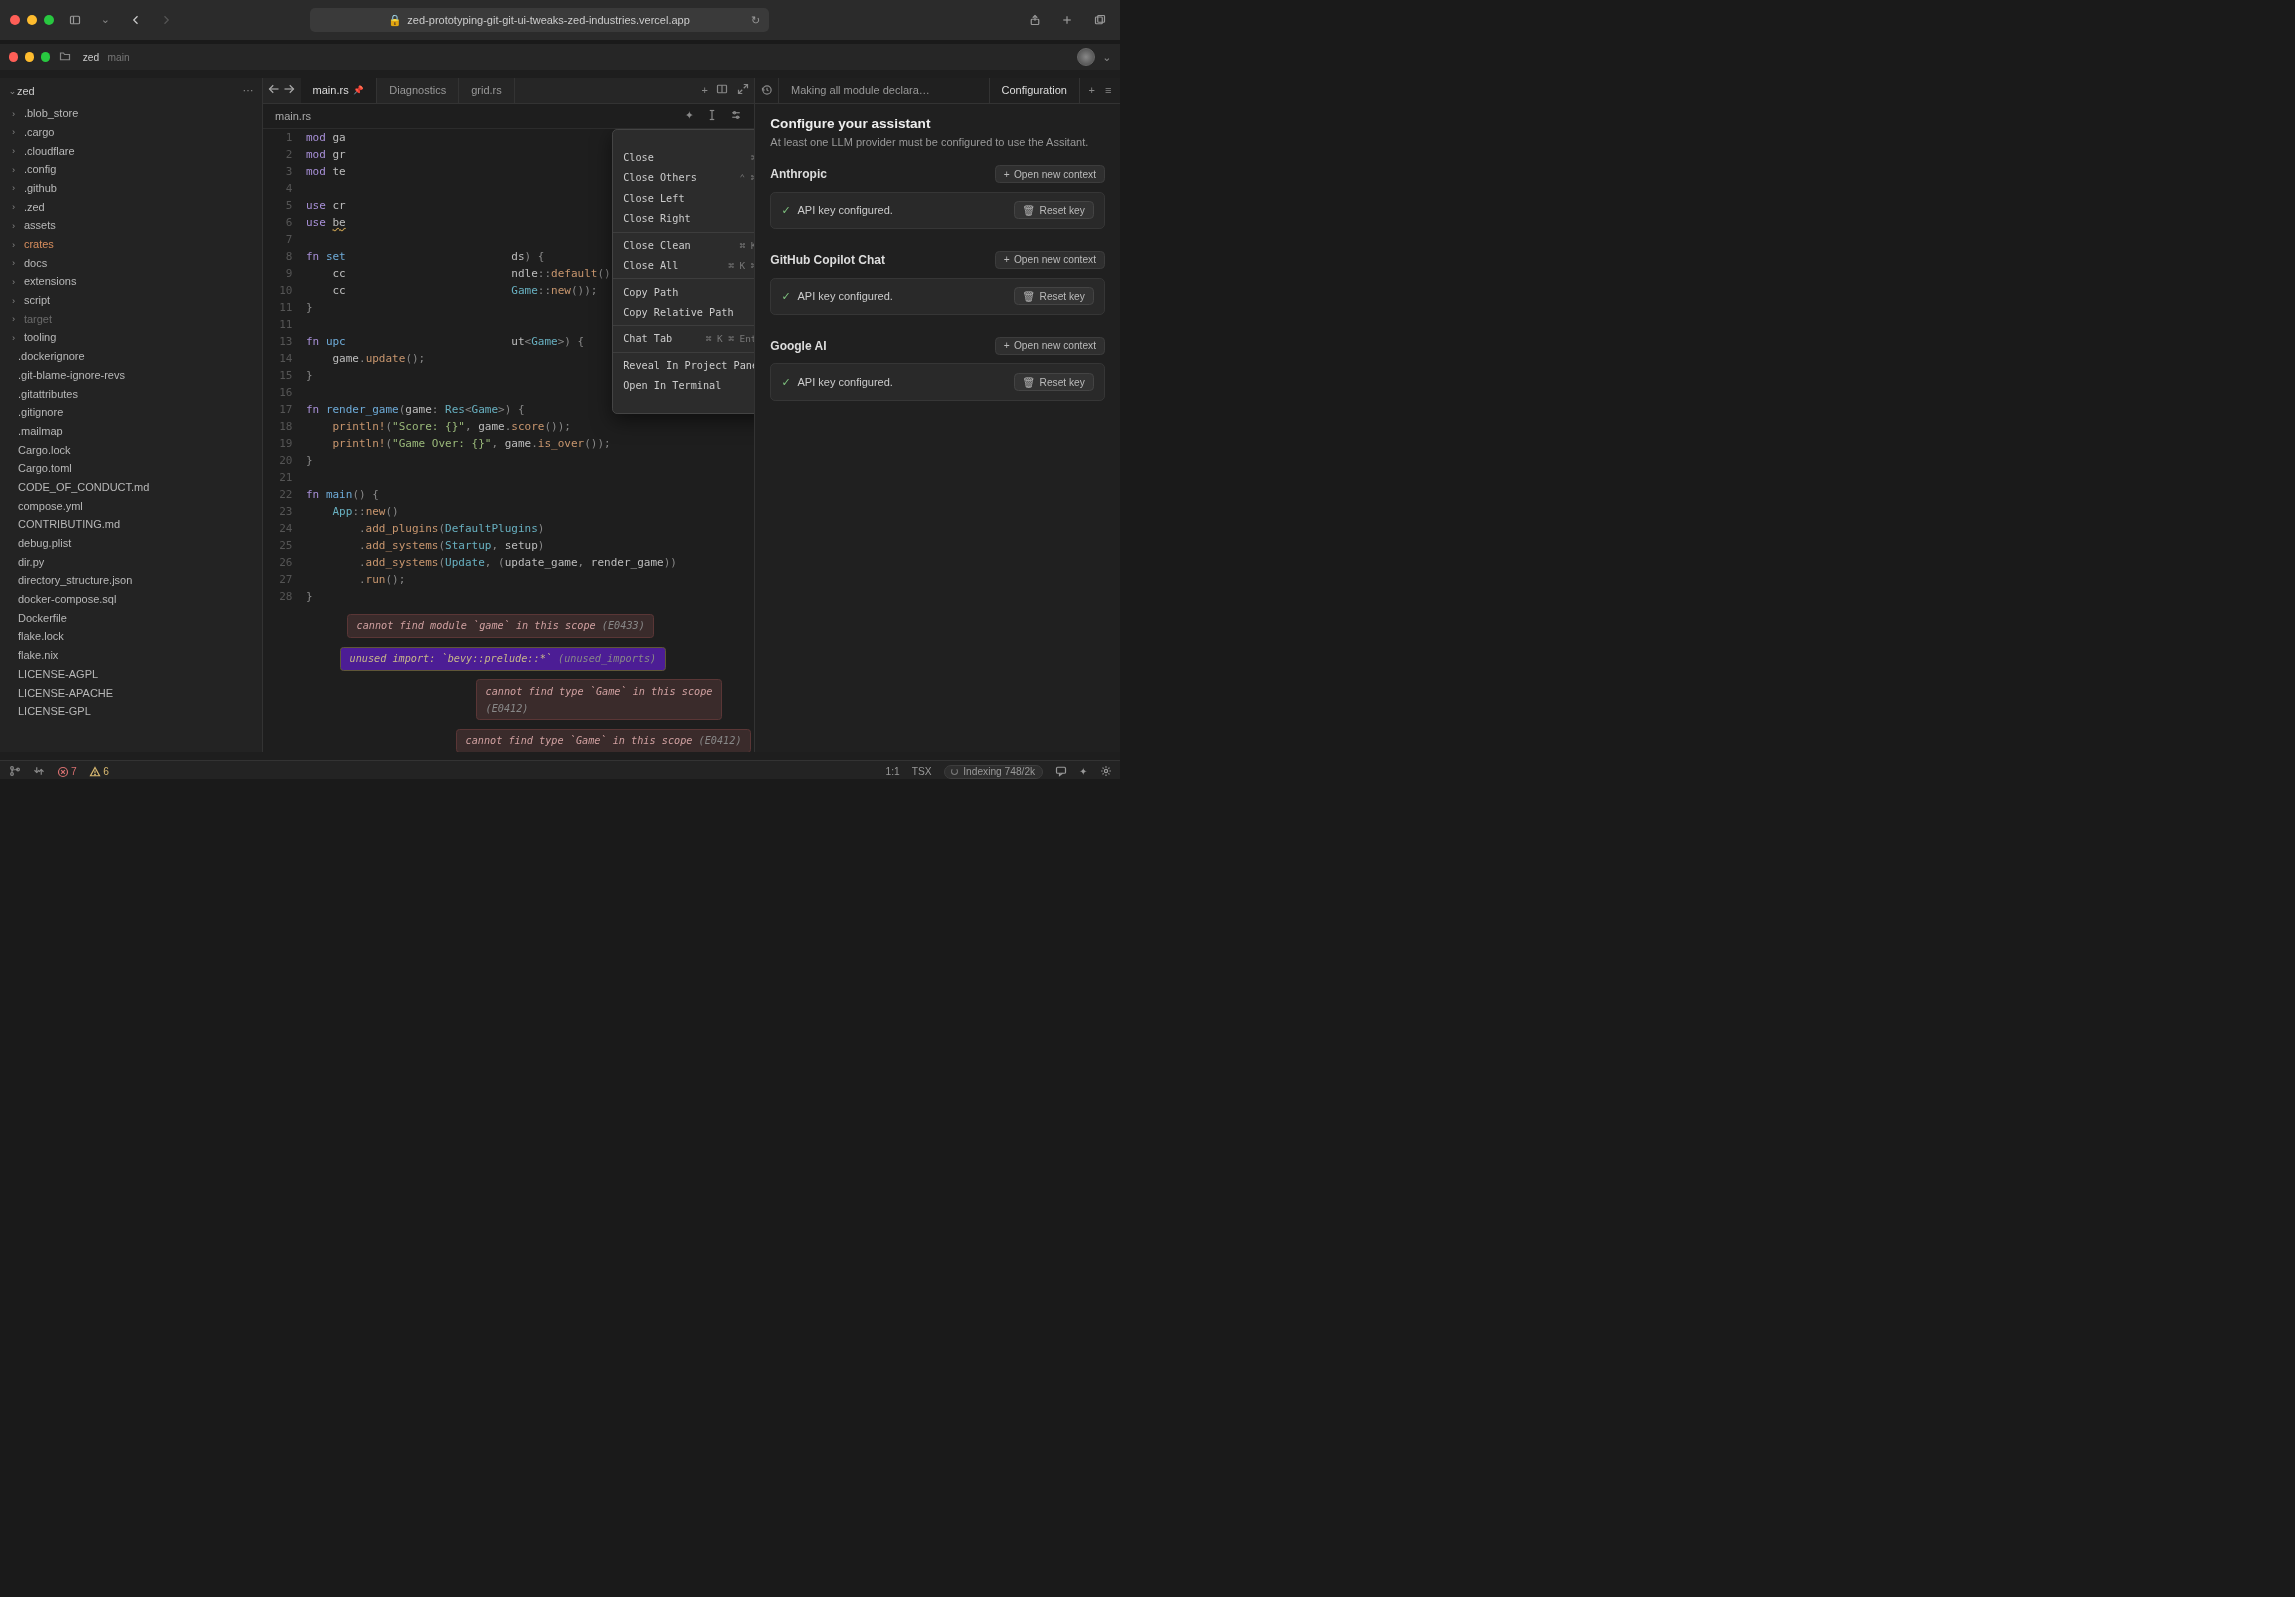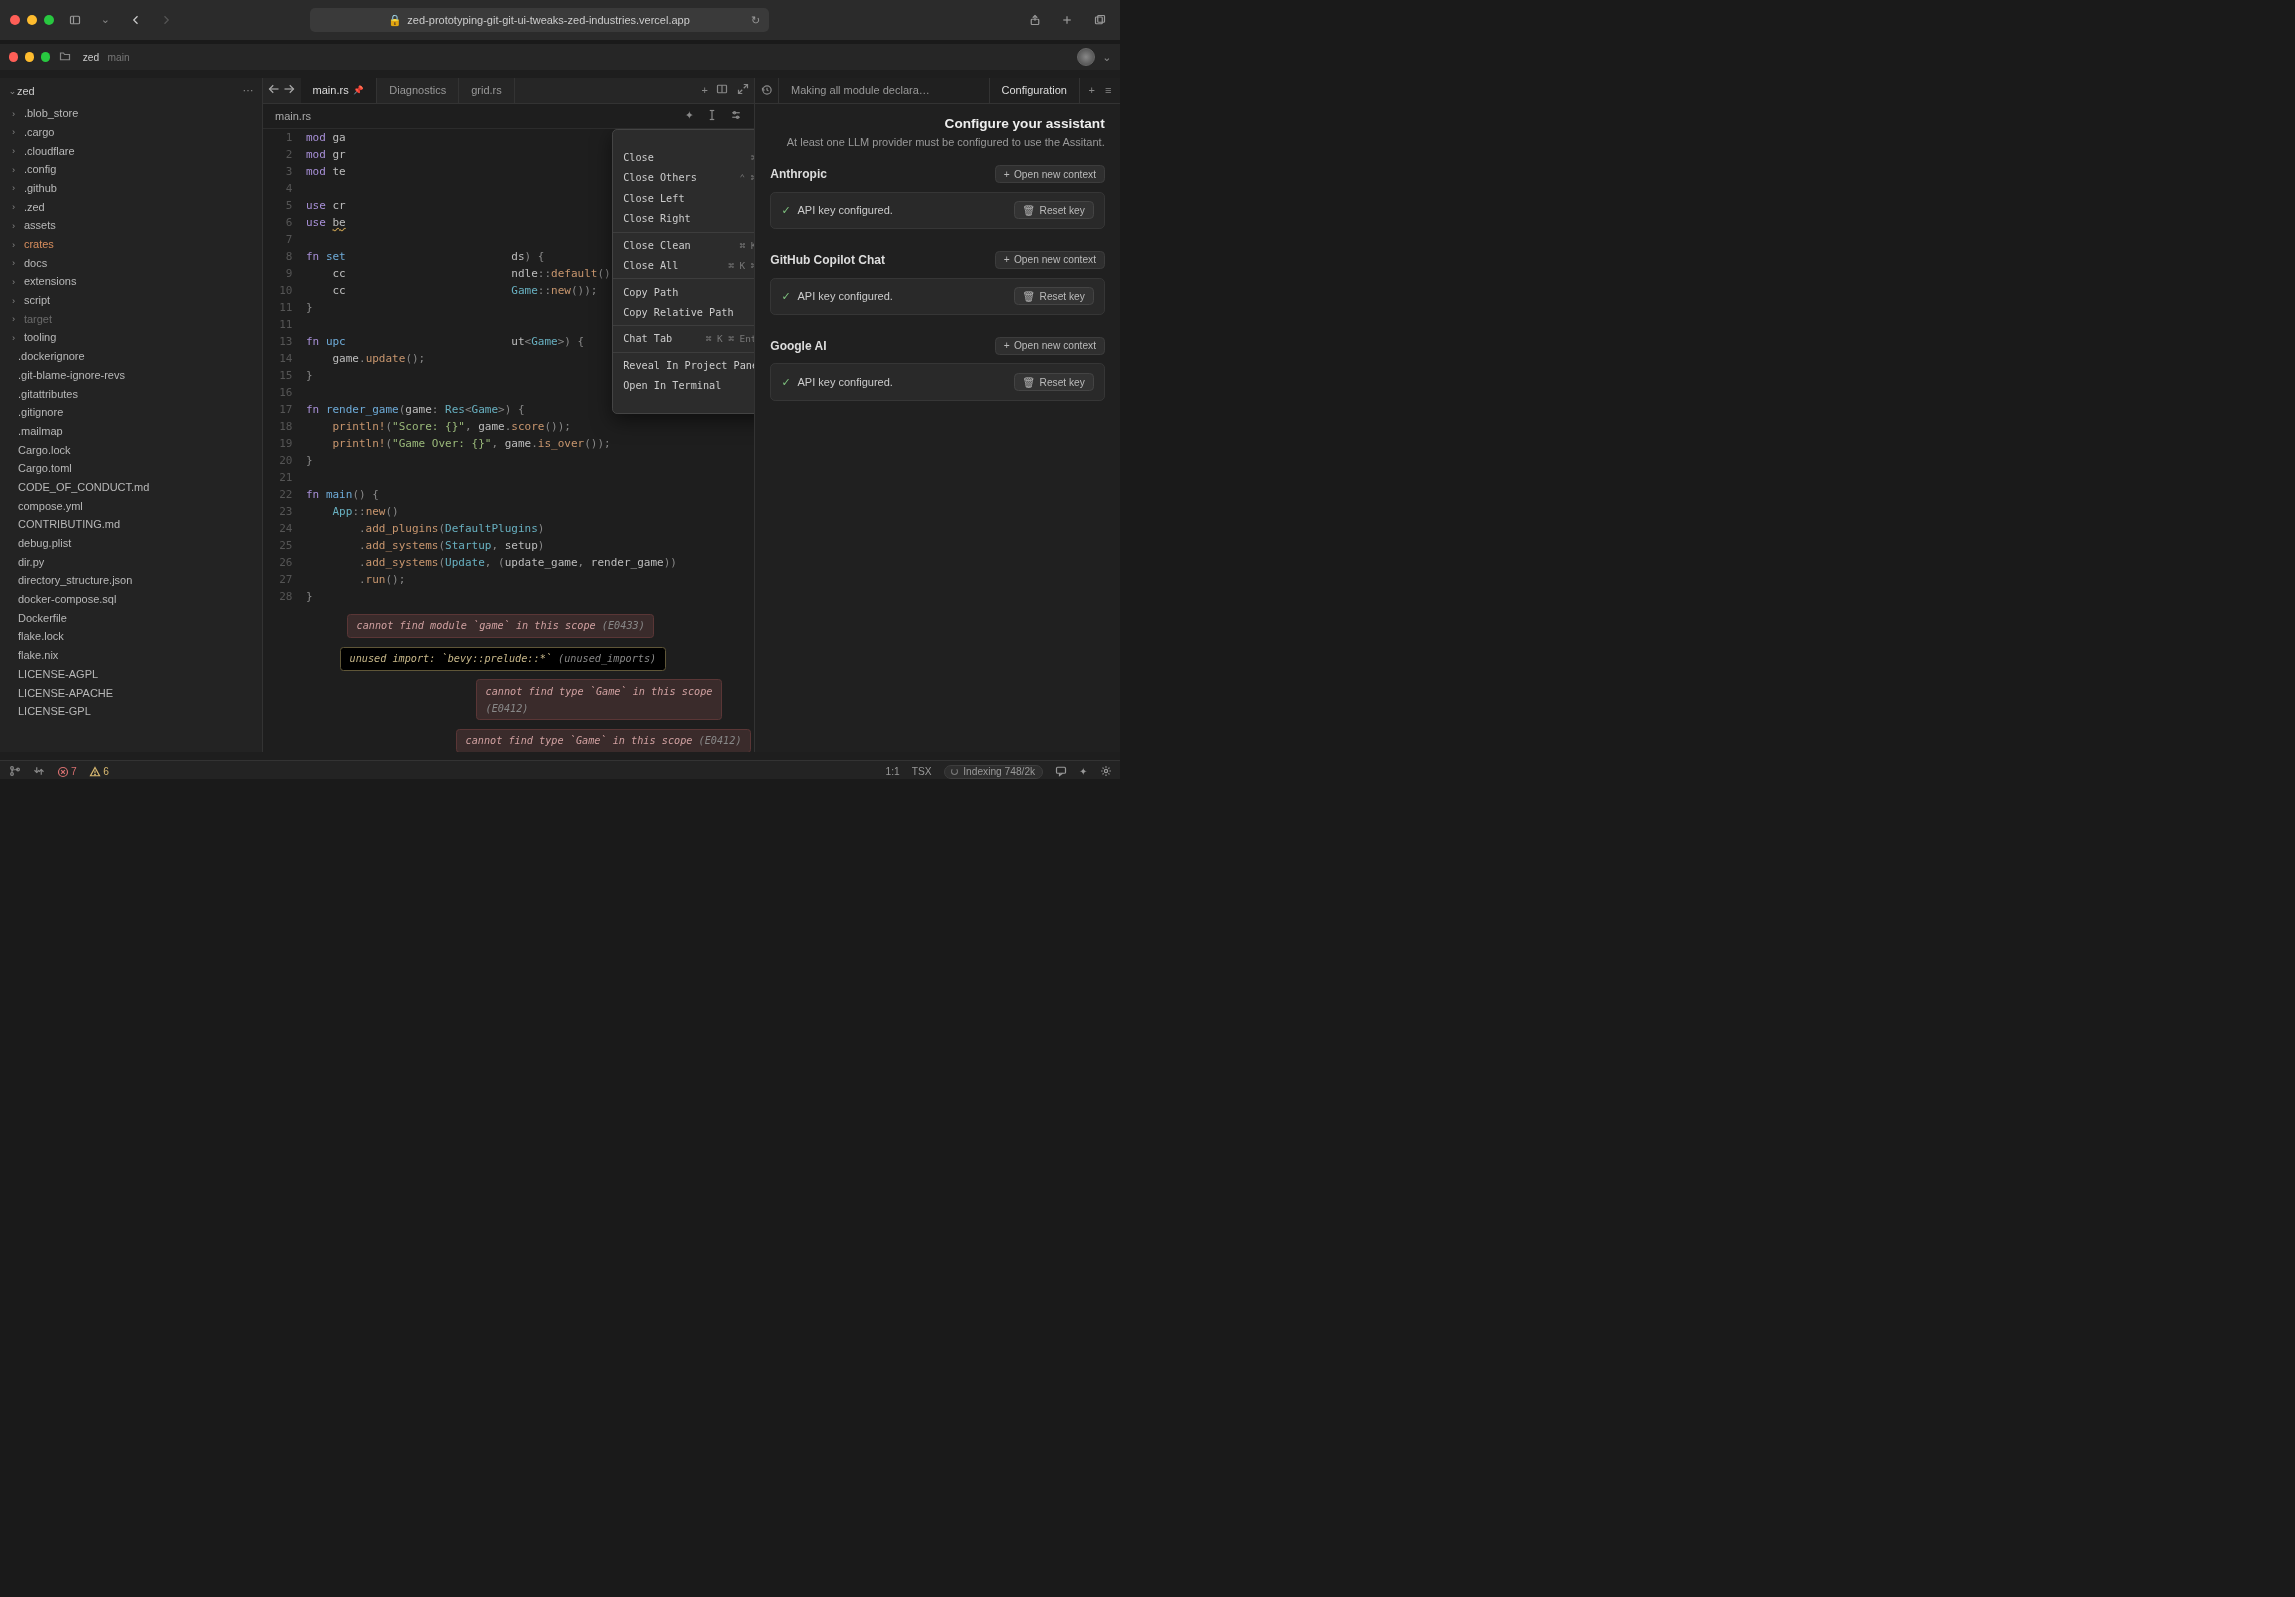--- a/index.html
+++ b/index.html
@@ -163,21 +163,21 @@
   background: #3a2b2b;
   border: 0.9px solid #5a3636;
   border-radius: 3.4px;
   padding: 2.6px 8.5px;
   color: #d0a0a0;
   font-size: 10.2px;
   margin-top: 3.4px;
   font-style: italic;
 }
 .diagnostic.warn {
-  background: #000000;
+  background: #4c1d95;
   border-color: #5f5638;
   color: #c8b88a;
 }
 .diagnostic .code-id { color: #888; }
 .context-menu {
   position: absolute;
   top: 0;
   left: 349px;
   width: 167px;
   background: #2c2c2c;
@@ -196,21 +196,20 @@
   color: #ccc;
 }
 .cm-item .kbd { margin-left: auto; color: #777; font-size: 9.4px; }
 .cm-sep { height: 0.9px; background: #3d3d3d; margin: 2.6px 0; }
 .right-panel {
   width: 366px;
   background: #202020;
   border-left: 0.9px solid #333;
   display: flex;
   flex-direction: column;
-  text-align: right;
 }
 .rp-tabbar {
   height: 26px;
   display: flex;
   align-items: stretch;
   border-bottom: 0.9px solid #333;
 }
 .rp-tabbar .hist { width: 24px; display: flex; align-items: center; justify-content: center; color: #888; border-right: 0.9px solid #333; }
 .rp-tab { display: flex; align-items: center; padding: 0 12px; font-size: 11px; color: #999; border-right: 0.9px solid #333; }
 .rp-tab.active { color: #ddd; }

